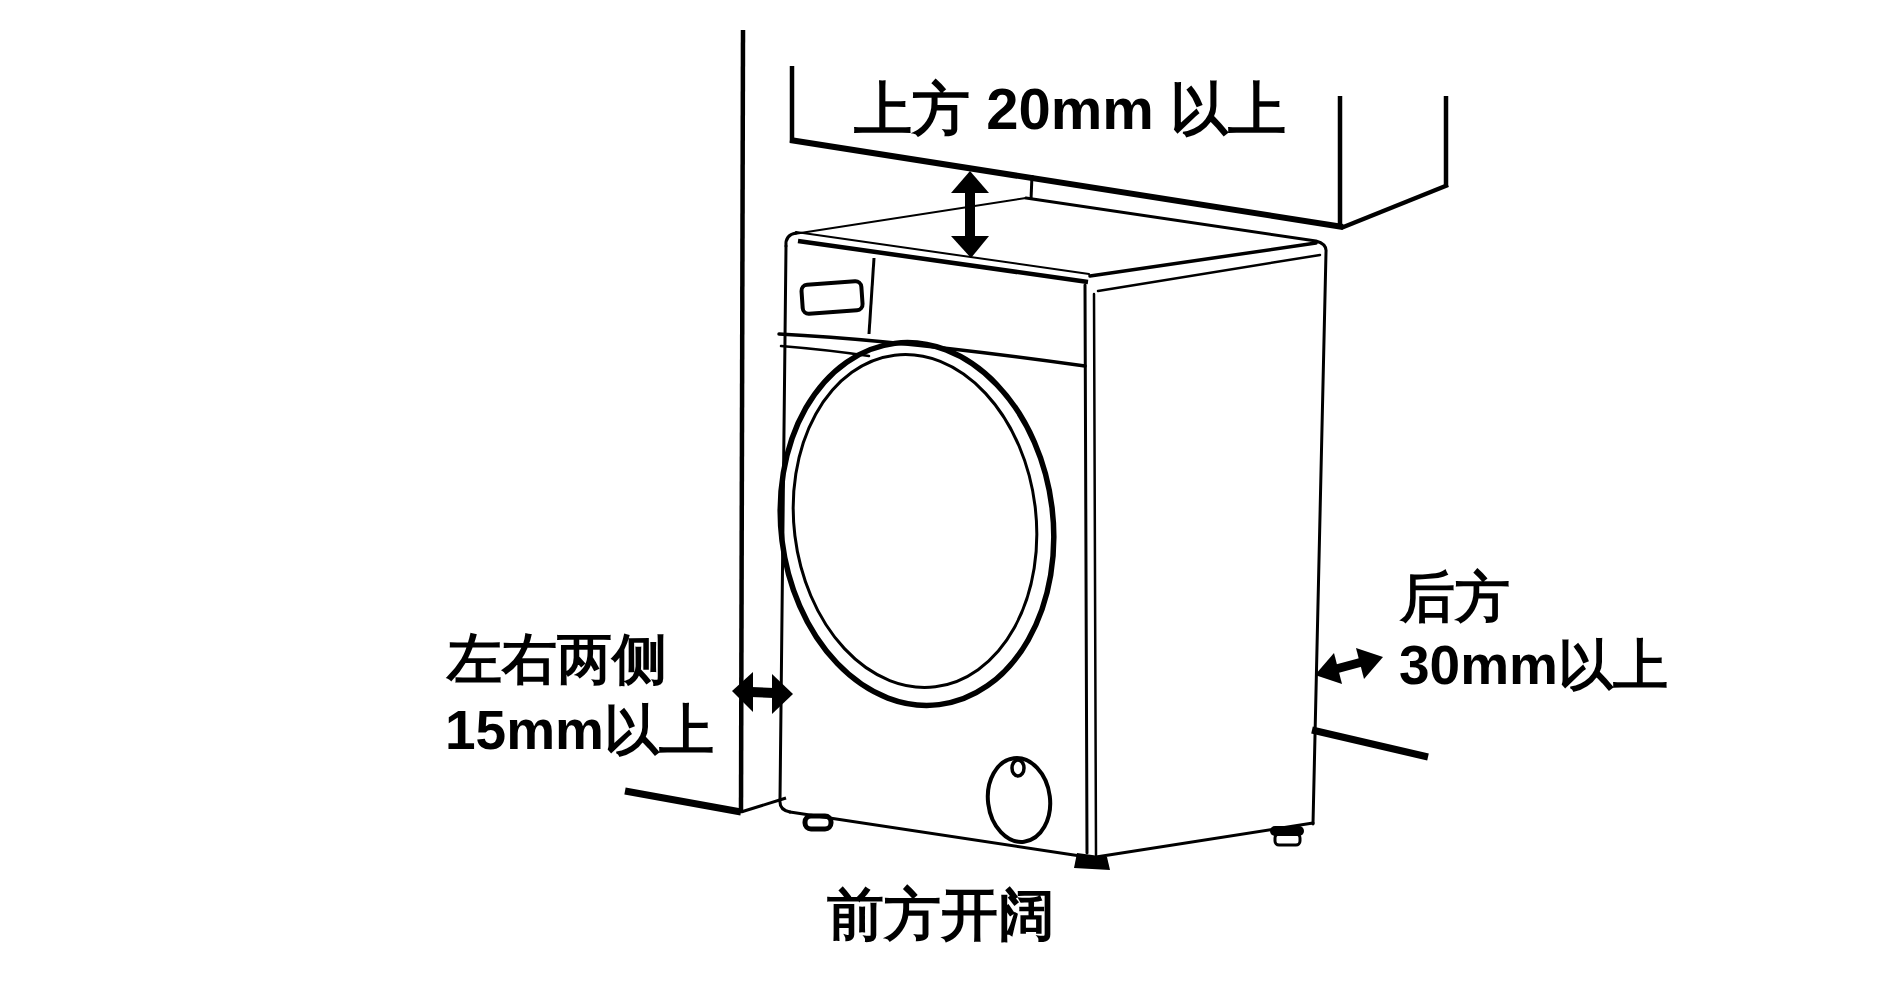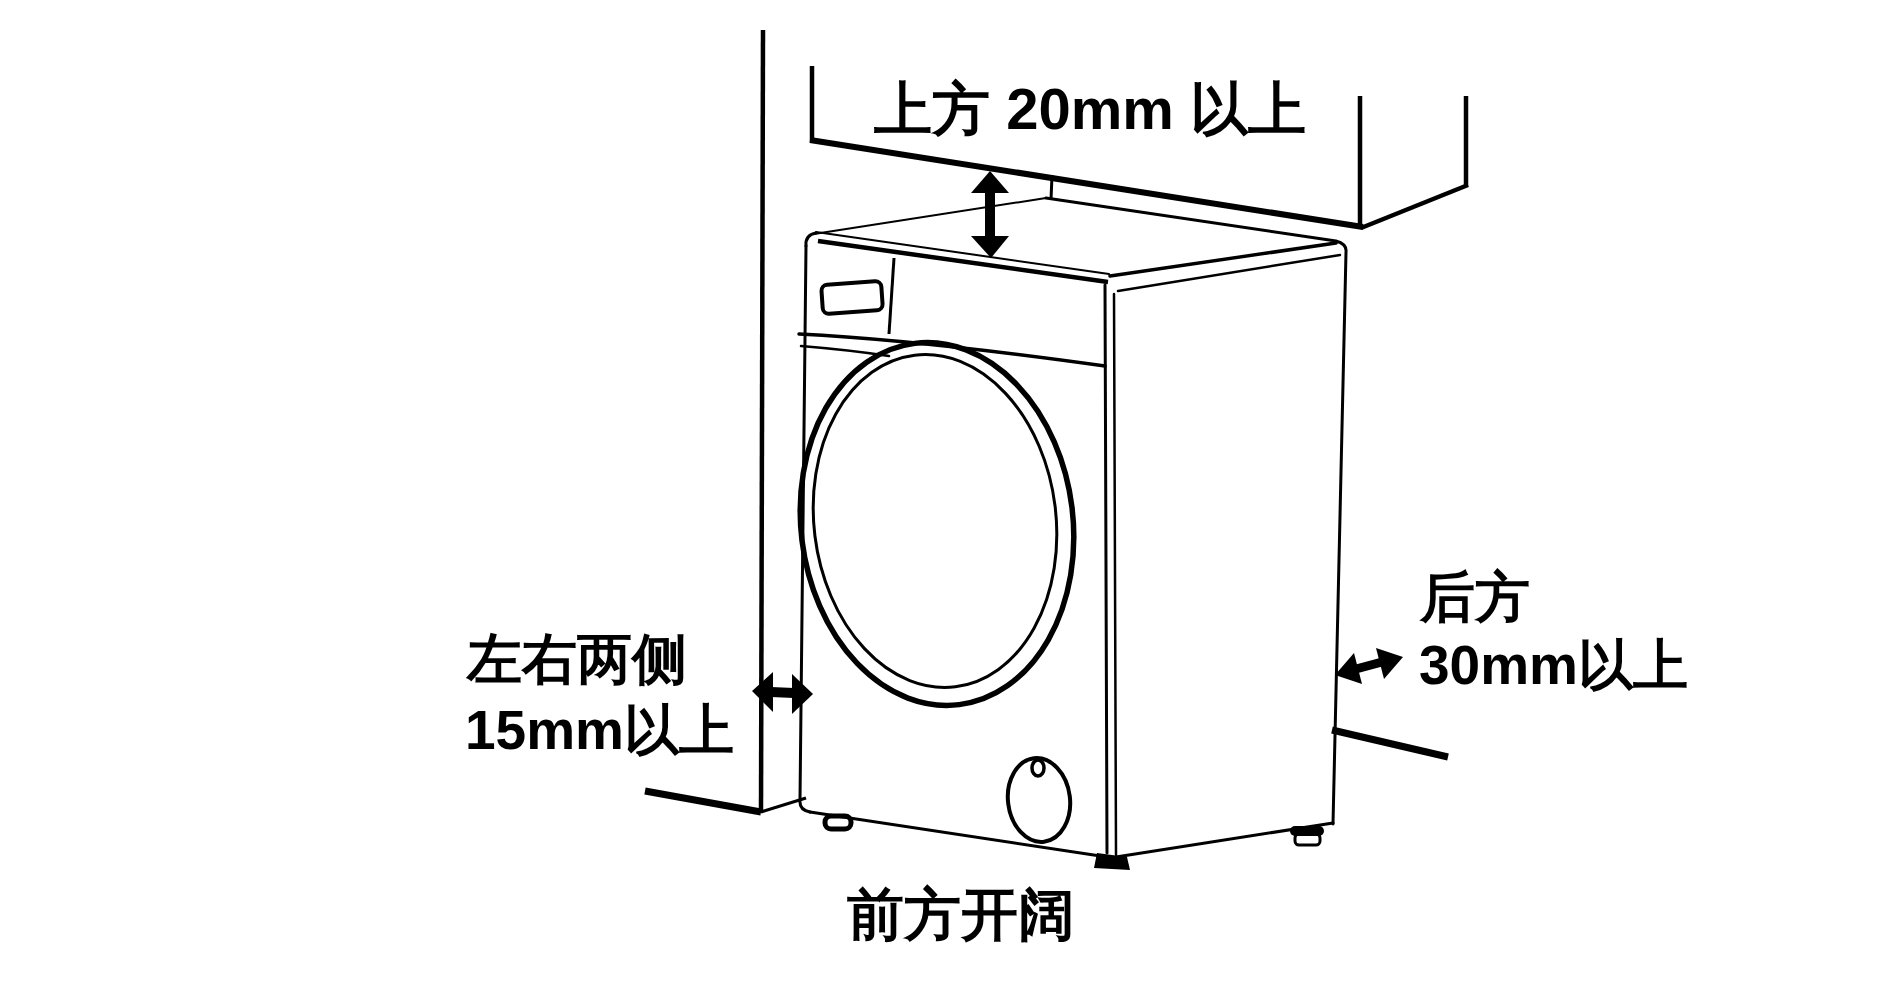--- a/index.html
+++ b/index.html
@@ -6,21 +6,20 @@
     --bg:#FFFFFF;
     --line:#000000;
     --text:#000000;
   }
   html,body{margin:0;padding:0;background:var(--bg);}
   .stage{
     position:relative;
     width:1722px;height:990px;
     background:var(--bg);
     overflow:hidden;
-    padding-left:20px;
   }
   svg{display:block;width:1881px;height:990px;}
   .ln{stroke:var(--line);fill:none;stroke-linecap:butt;}
   .rnd{stroke-linejoin:round;stroke-linecap:round;}
   .fillblk{fill:var(--line);stroke:none;}
   .lbl{
     fill:var(--text);
     font-family:"Liberation Sans","DejaVu Sans",sans-serif;
     font-weight:700;
   }

